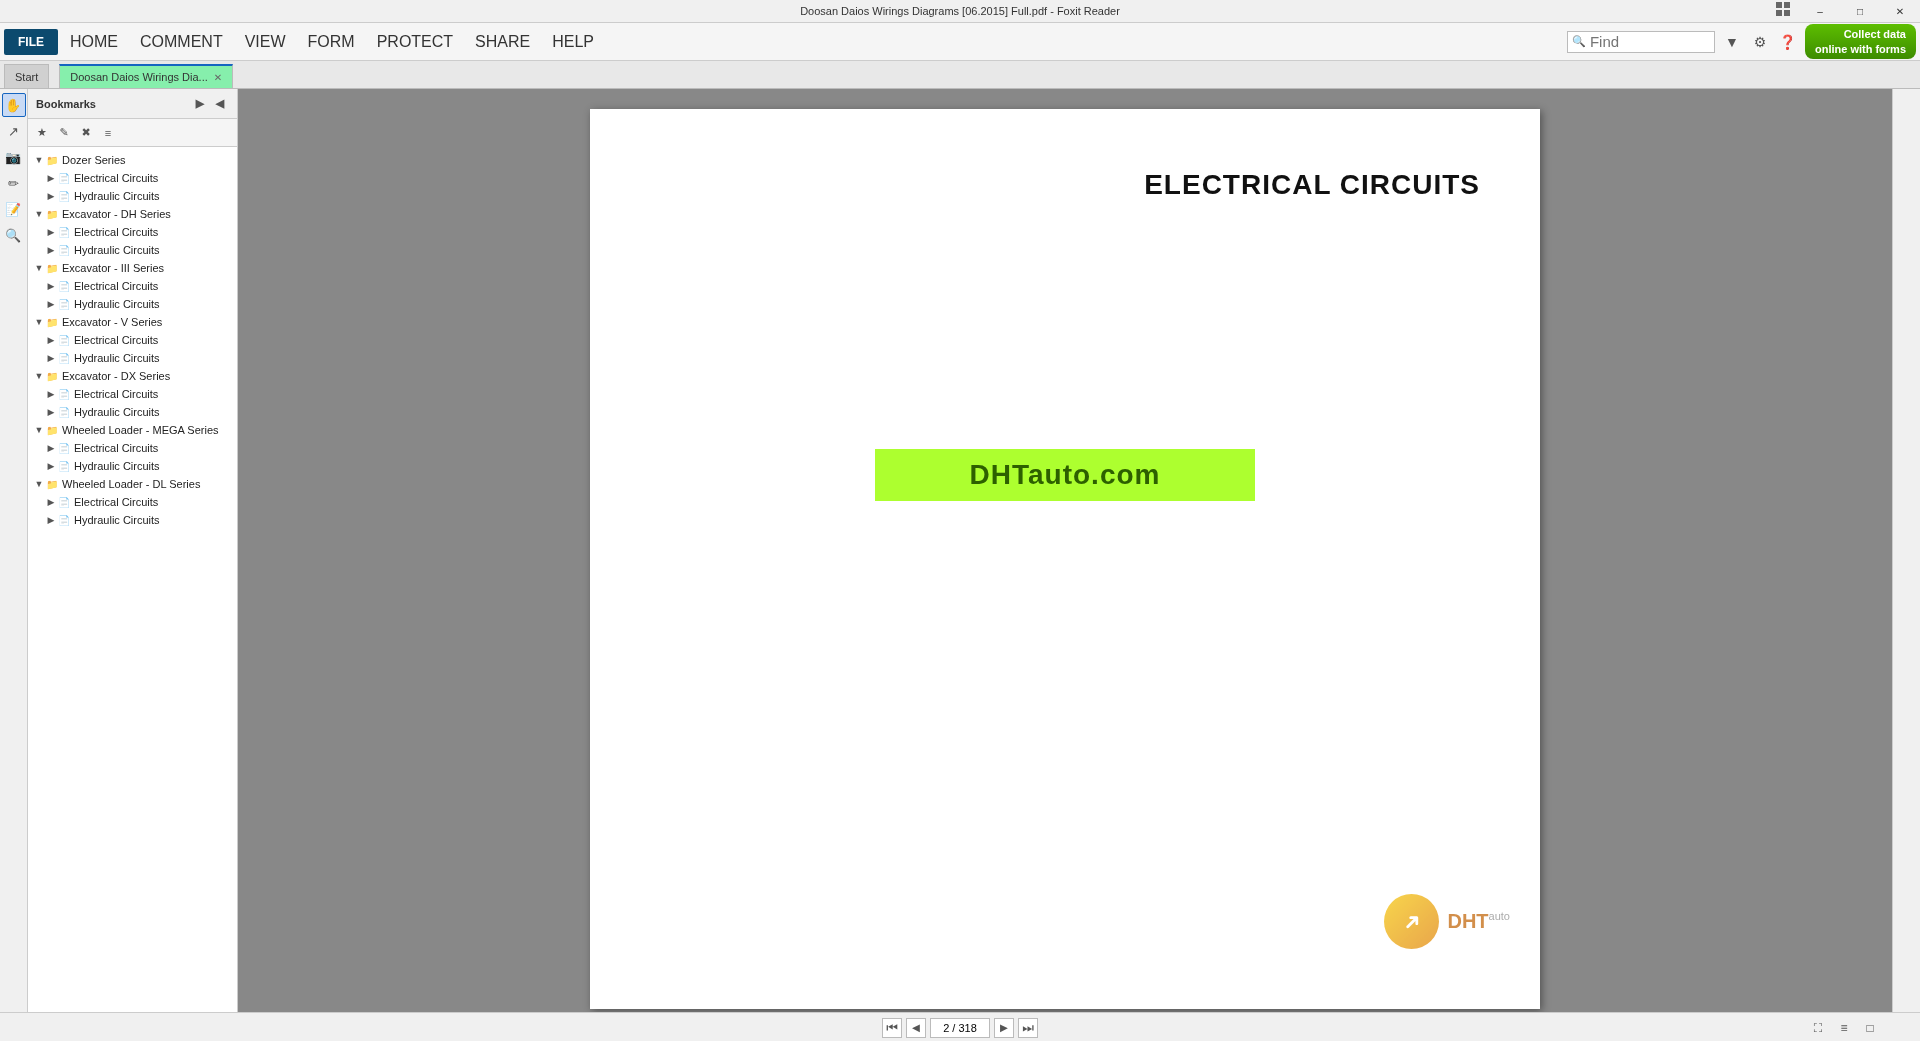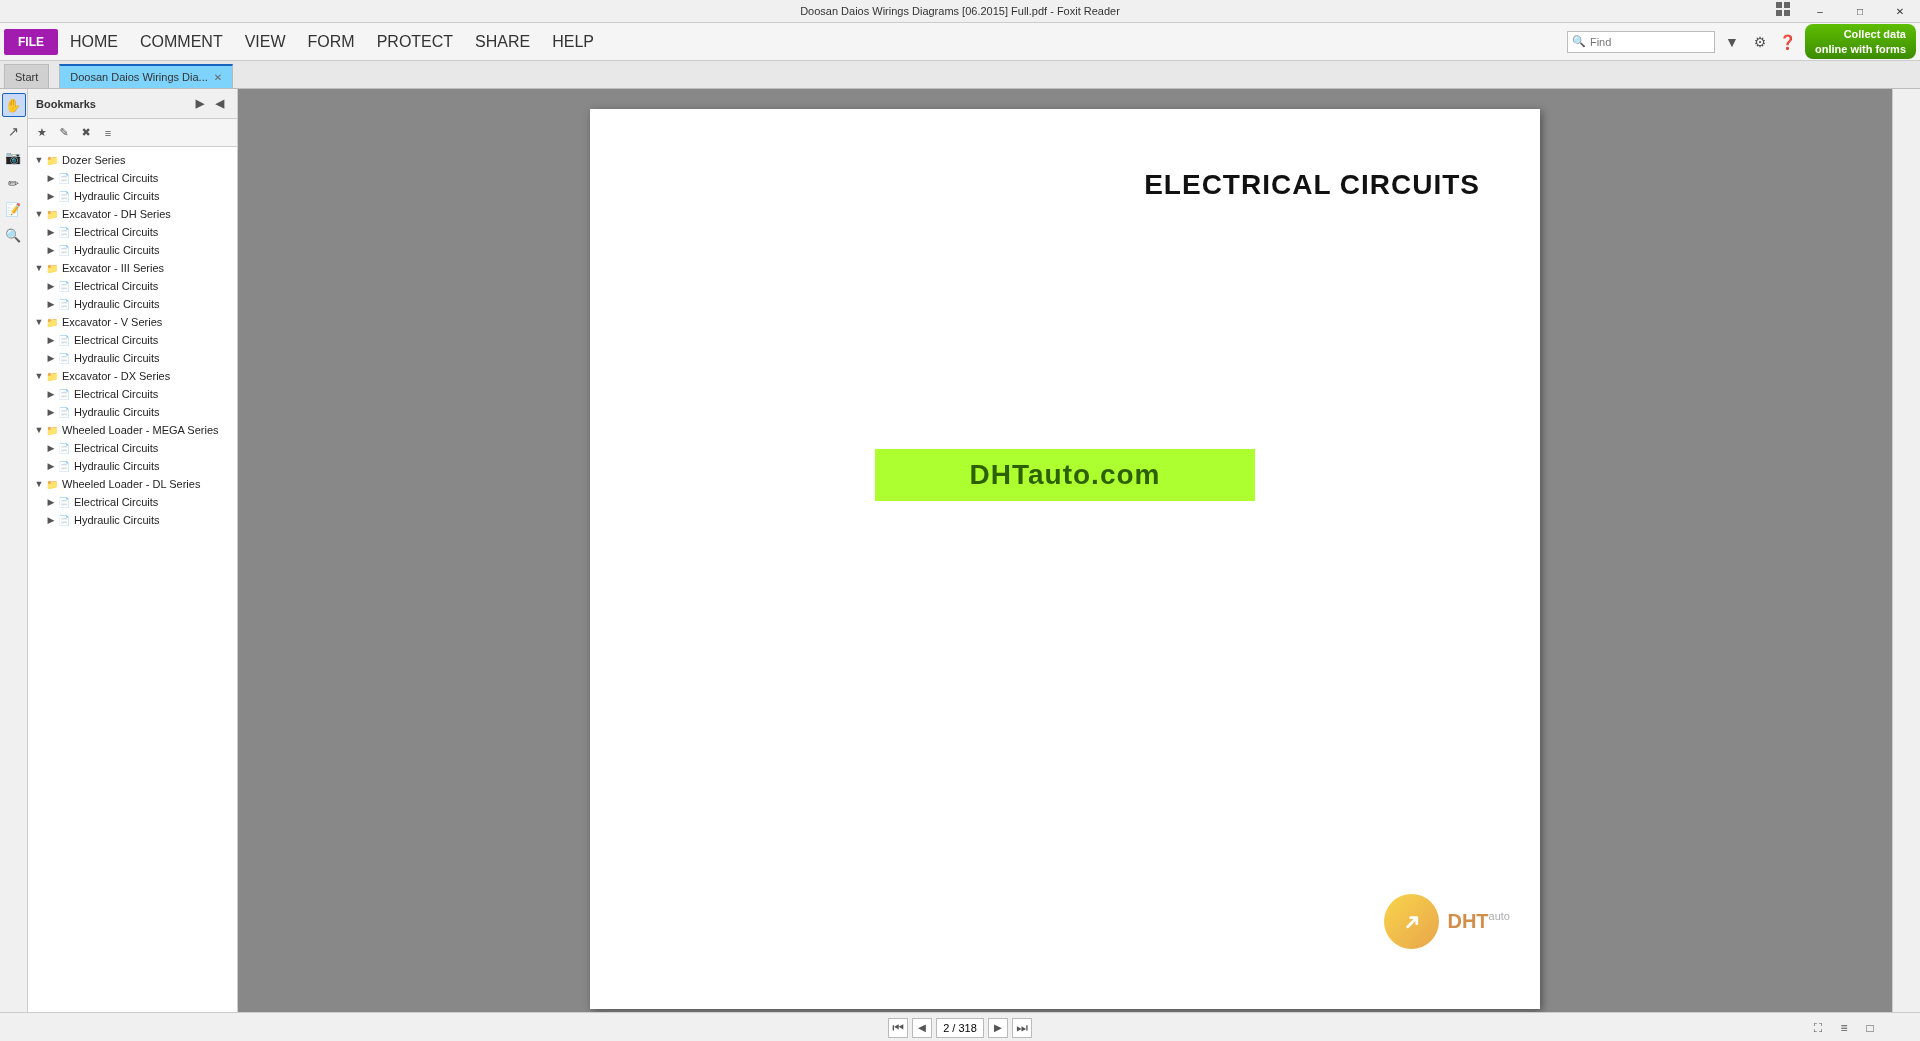--- a/index.html
+++ b/index.html
@@ -55,21 +55,21 @@
       gap: 2px;
     }
     .menu-item {
       padding: 6px 10px;
       font-size: 16px;
       color: #333;
       cursor: pointer;
       border-radius: 2px;
     }
     .menu-file {
-      background: #a21caf;
+      background: #0c4a6e;
       color: white;
       padding: 6px 14px;
       border-radius: 2px;
       font-size: 12px;
       font-weight: bold;
       cursor: pointer;
     }
     
     .menu-right {
       margin-left: auto;
@@ -82,21 +82,21 @@
       align-items: center;
       border: 1px solid #bbb;
       background: white;
       height: 22px;
       padding: 0 4px;
       gap: 4px;
     }
     .search-box input {
       border: none;
       outline: none;
-      font-size: 11px;
+      font-size: 15px;
       width: 120px;
     }
     .search-icon-btn {
       font-size: 11px;
       color: #555;
       cursor: pointer;
     }
     .toolbar-icon {
       width: 22px;
       height: 22px;
@@ -136,21 +136,21 @@
       border: 1px solid #bbb;
       border-bottom: none;
       display: flex;
       align-items: center;
       font-size: 11px;
       cursor: pointer;
       gap: 6px;
       color: #333;
     }
     .tab.active {
-      background: #7dd3fc;
+      background: #86efac;
       border-top: 2px solid #1565c0;
     }
     .tab .close-tab {
       font-size: 10px;
       color: #666;
       cursor: pointer;
     }
 
     
     #main-layout {
@@ -385,21 +385,21 @@
       display: flex;
       align-items: center;
       justify-content: center;
       cursor: pointer;
       font-size: 13px;
       color: #555;
       border: 1px solid #bbb;
       background: white;
     }
     .page-input {
-      width: 48px;
+      width: 60px;
       height: 20px;
       border: 1px solid #bbb;
       text-align: center;
       font-size: 11px;
       outline: none;
     }
     .status-right {
       position: absolute;
       right: 40px;
       display: flex;

